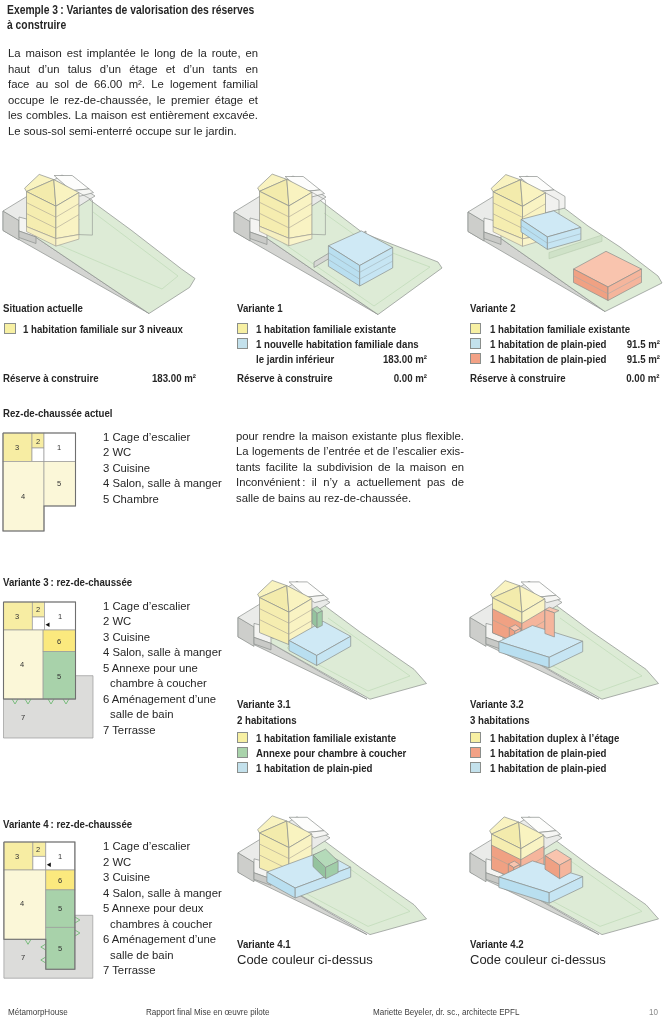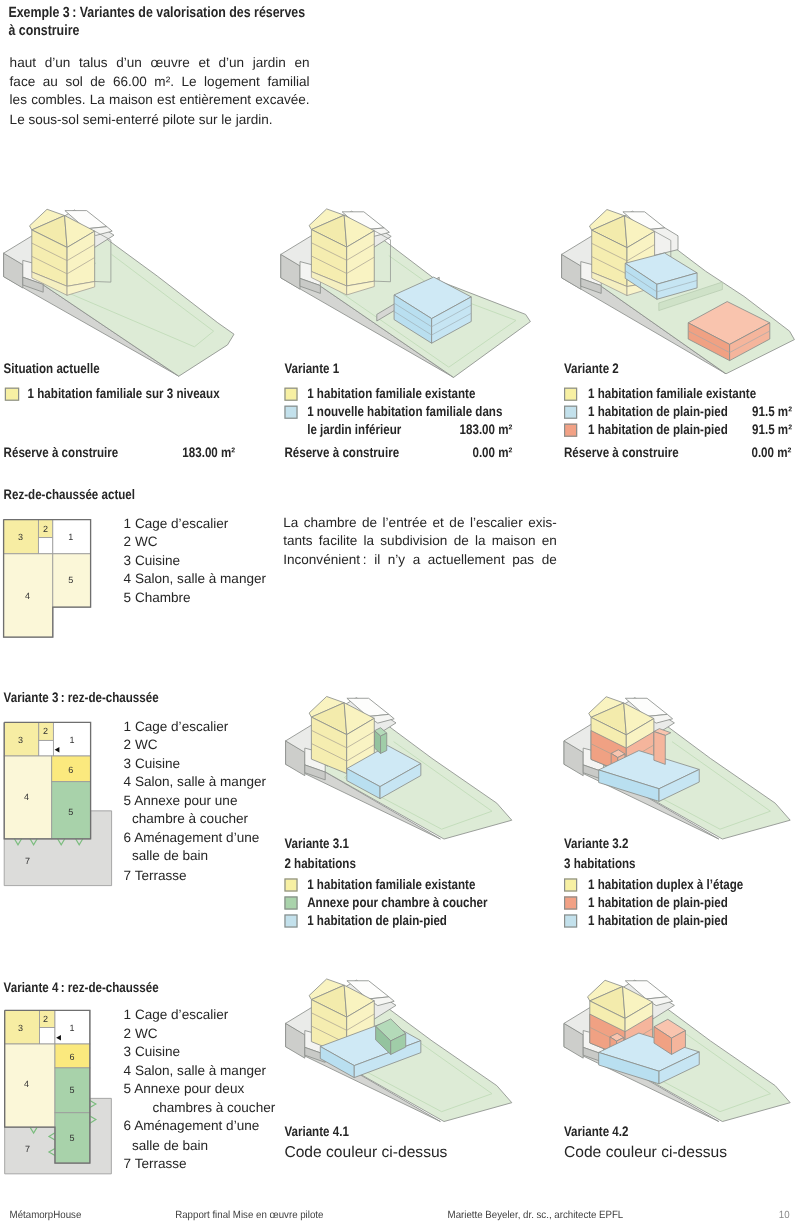--- a/index.html
+++ b/index.html
@@ -15,24 +15,26 @@
 .sq{position:absolute;width:9.5px;height:9.5px;border:1px solid #8a8e8b;}
 .leg{position:absolute;font-size:11.5px;font-weight:bold;line-height:15px;transform:scaleX(0.84);transform-origin:0 0;white-space:nowrap;}
 .ft{position:absolute;font-size:8.7px;color:#3d3d3d;transform:scaleX(0.93);transform-origin:0 0;white-space:nowrap;}
 </style>
 </head>
 <body>
 
 <div class="abs ttl" style="left:7px;top:2.5px;">Exemple 3 : Variantes de valorisation des réserves<br>à construire</div>
 
 <div class="abs t" style="left:8px;top:46px;width:250px;">
-<div class="jl">haut d’un talus d’un œuvre et d’un jardin en</div>
+<div class="jl">La maison est implantée le long de la route, en</div>
+<div class="jl">haut d’un talus d’un étage et d’un tants en</div>
 <div class="jl">face au sol de 66.00&nbsp;m². Le logement familial</div>
+<div class="jl">occupe le rez-de-chaussée, le premier étage et</div>
 <div class="jl">les combles. La maison est entièrement excavée.</div>
-<div>Le sous-sol semi-enterré pilote sur le jardin.</div>
+<div>Le sous-sol semi-enterré occupe sur le jardin.</div>
 </div>
 
 <svg width="668" height="1024" viewBox="0 0 668 1024" style="position:absolute;left:0;top:0">
 <g>
 
 <polygon points="3.0,211.0 3.0,230.5 149.0,313.5 31.0,234.0 19.0,228.0 19.0,220.3" fill="#d4d5d2" stroke="#8b8f8c" stroke-width="0.7" stroke-linejoin="round"></polygon>
 
 <polygon points="3.0,211.0 19.0,220.3 19.0,240.0 3.0,230.5" fill="#cdcecb" stroke="#8b8f8c" stroke-width="0.7" stroke-linejoin="round"></polygon>
 
 <polygon points="88.0,198.5 131.0,230.0 181.5,269.0 195.0,278.5 189.6,287.4 149.0,313.5 31.0,234.0 48.0,213.0 68.0,204.0" fill="#ddebd6" stroke="#8b8f8c" stroke-width="0.7" stroke-linejoin="round"></polygon>
@@ -460,23 +462,25 @@
 <div class="leg br" style="left:569.5px;top:351.5px;width:90px;transform-origin:100% 0;text-align:right;">91.5 m²</div>
 
 <div class="abs b" style="left:470px;top:370.5px;">Réserve à construire</div>
 <div class="abs b br" style="left:470px;top:370.5px;width:189.5px;">0.00 m²</div>
 
 <div class="abs b" style="left:3px;top:406px;">Rez-de-chaussée actuel</div>
 
 <div class="abs t" style="left:103px;top:429.5px;">1 Cage d’escalier<br>2 WC<br>3 Cuisine<br>4 Salon, salle à manger<br>5 Chambre</div>
 
 <div class="abs t" style="left:236px;top:428.5px;width:228px;">
-<div class="jl">La chambre de l’entrée et de l’escalier exis-</div>
+<div class="jl">pour rendre la maison existante plus flexible.</div>
+<div class="jl">La logements de l’entrée et de l’escalier exis-</div>
 <div class="jl">tants facilite la subdivision de la maison en</div>
 <div class="jl">Inconvénient : il n’y a actuellement pas de</div>
+<div>salle de bains au rez-de-chaussée.</div>
 </div>
 
 <div class="abs b" style="left:3px;top:575px;">Variante 3 : rez-de-chaussée</div>
 
 <div class="abs t" style="left:103px;top:598.5px;">1 Cage d’escalier<br>2 WC<br>3 Cuisine<br>4 Salon, salle à manger<br>5 Annexe pour une<br><span style="margin-left:7px">chambre à coucher</span><br>6 Aménagement d’une<br><span style="margin-left:7px">salle de bain</span><br>7 Terrasse</div>
 
 <div class="abs b" style="left:237px;top:697px;">Variante 3.1<br>2 habitations</div>
 
 <div class="sq" style="left:236.5px;top:731.5px;background:#f7f0a3;"></div>
 <div class="leg" style="left:256px;top:730.5px;">1 habitation familiale existante</div>
@@ -489,21 +493,21 @@
 
 <div class="sq" style="left:469.5px;top:731.5px;background:#f7f0a3;"></div>
 <div class="leg" style="left:489.5px;top:730.5px;">1 habitation duplex à l’étage</div>
 <div class="sq" style="left:469.5px;top:746.5px;background:#f2a185;"></div>
 <div class="leg" style="left:489.5px;top:745.5px;">1 habitation de plain-pied</div>
 <div class="sq" style="left:469.5px;top:761.5px;background:#c3e1ec;"></div>
 <div class="leg" style="left:489.5px;top:760.5px;">1 habitation de plain-pied</div>
 
 <div class="abs b" style="left:3px;top:817px;">Variante 4 : rez-de-chaussée</div>
 
-<div class="abs t" style="left:103px;top:839px;">1 Cage d’escalier<br>2 WC<br>3 Cuisine<br>4 Salon, salle à manger<br>5 Annexe pour deux<br><span style="margin-left:24px">chambres à coucher</span><br>6 Aménagement d’une<br><span style="margin-left:7px">salle de bain</span><br>7 Terrasse</div>
+<div class="abs t" style="left:103px;top:839px;">1 Cage d’escalier<br>2 WC<br>3 Cuisine<br>4 Salon, salle à manger<br>5 Annexe pour deux<br><span style="margin-left:7px">chambres à coucher</span><br>6 Aménagement d’une<br><span style="margin-left:7px">salle de bain</span><br>7 Terrasse</div>
 
 <div class="abs b" style="left:237px;top:937px;">Variante 4.1</div>
 <div class="abs" style="left:237px;top:952px;font-size:13px;line-height:16px;">Code couleur ci-dessus</div>
 
 <div class="abs b" style="left:470px;top:937px;">Variante 4.2</div>
 <div class="abs" style="left:470px;top:952px;font-size:13px;line-height:16px;">Code couleur ci-dessus</div>
 
 <div class="ft" style="left:8px;top:1007px;">MétamorpHouse</div>
 <div class="ft" style="left:146px;top:1007px;">Rapport final Mise en œuvre pilote</div>
 <div class="ft" style="left:373px;top:1007px;">Mariette Beyeler, dr. sc., architecte EPFL</div>

